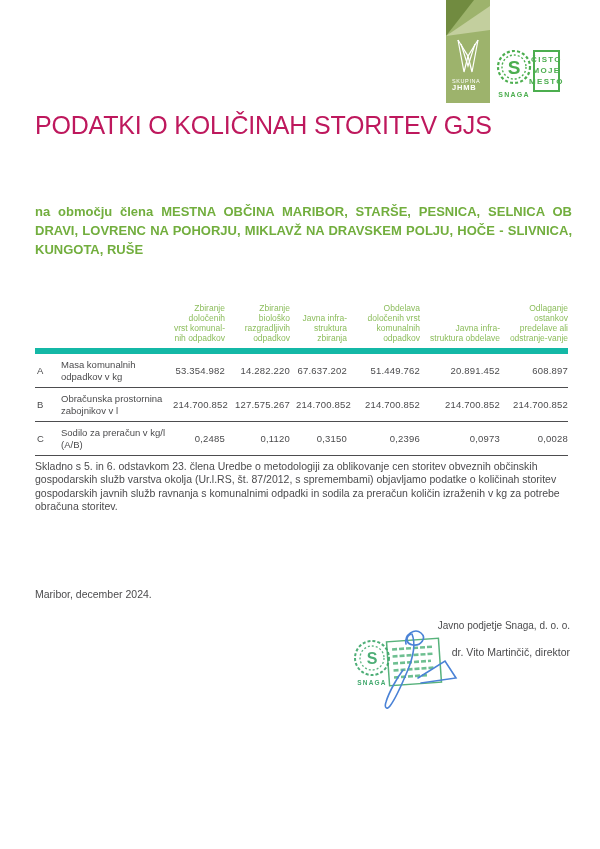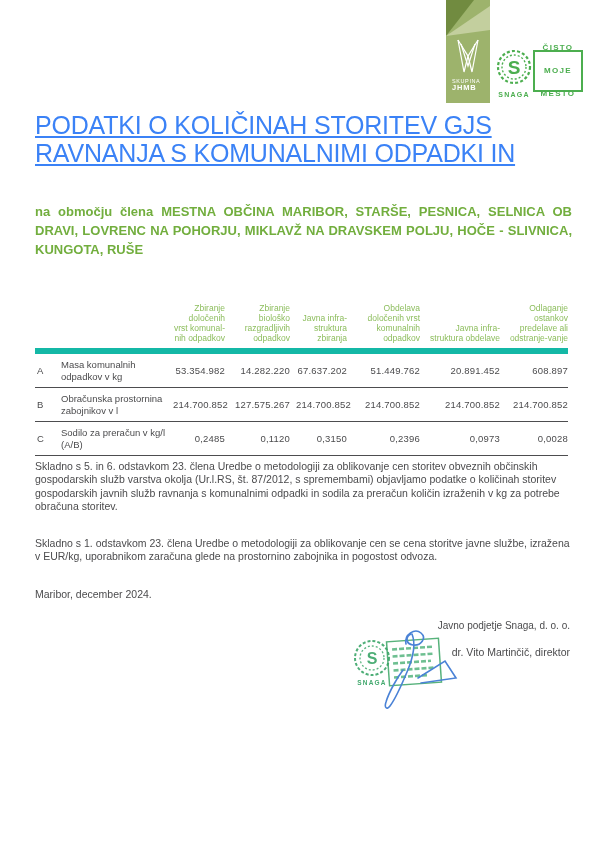--- a/index.html
+++ b/index.html
@@ -13,29 +13,29 @@
   .banner { position:absolute; left:446px; top:0; width:44px; height:103px;border-radius:6px; }
   .banner svg { display:block; }
   .banner-text { position:absolute; left:6px; top:78px; color:#ffffff; line-height:1.15; }
   .banner-text .grp { font-size:5.5px; letter-spacing:.6px; display:block; }
   .banner-text .jhmb { font-size:7.5px; font-weight:bold; letter-spacing:.8px; display:block; }
 
   .logo-snaga { position:absolute; left:494px; top:48px; width:40px; text-align:center; color:#4cae4f; }
   .logo-snaga .sn-label { display:block; font-size:7px; font-weight:bold; letter-spacing:1.2px; margin-top:1px; }
 
   .logo-cisto {
-    position:absolute; left:533px; top:50px; width:50px; height:42px;
+    position:absolute; left:533px; top:50px; width:27px; height:42px;
     border:2px solid #4cae4f; color:#4cae4f; display:flex; flex-direction:column;
-    justify-content:center; align-items:center; gap:13px;
+    justify-content:center; align-items:center; gap:1px;
   }
   .logo-cisto span { font-size:8px; font-weight:bold; letter-spacing:1.3px; line-height:10px; }
 
   
-  .title { position:absolute; left:35px; top:112px; width:542px; color:#3b82f6;
-           font-size:25px; line-height:27.5px; font-weight:400; letter-spacing:-.2px;text-decoration:underline; }
+  .title { position:absolute; left:35px; top:112px; width:542px; color:#be185d;
+           font-size:25px; line-height:27.5px; font-weight:400; letter-spacing:-.2px; }
   .subtitle { position:absolute; left:35px; top:202px; width:537px; color:#72ae3e;
               font-size:13px; font-weight:bold; line-height:19px; text-align:justify; }
 
   
   .tbl-wrap { position:absolute; left:35px; top:287px; width:535px; }
   table { border-collapse:collapse; table-layout:fixed; width:533px; }
   th { font-weight:normal; color:#8cbd5c; font-size:8.5px; line-height:10px;
        text-align:right; vertical-align:bottom; padding:0 0 5px 6px; height:64px;
        border-bottom:6px solid #14b8a6; }
   td { font-size:9.5px; color:#55555
@@ -88,21 +88,20 @@
   </div>
 
   <div class="logo-cisto">
     <span>ČISTO</span>
     <span>MOJE</span>
     <span>MESTO</span>
   </div>
 
   <div class="title">
     <div>PODATKI O KOLIČINAH STORITEV GJS</div>
-    <div>RAVNANJA S KOMUNALNIMI ODPADKI IN</div>
   </div>
 
   <div class="subtitle">
     <span>na območju člena</span>
     <span>MESTNA OBČINA MARIBOR, STARŠE, PESNICA, SELNICA OB DRAVI, LOVRENC NA POHORJU, MIKLAVŽ NA DRAVSKEM POLJU, HOČE - SLIVNICA, KUNGOTA, RUŠE</span>
   </div>
 
   <div class="tbl-wrap">
     <table>
       <colgroup>
@@ -156,21 +155,20 @@
           <td class="c-num">0,3150</td>
           <td class="c-num">0,2396</td>
           <td class="c-num">0,0973</td>
           <td class="c-num">0,0028</td>
         </tr>
       </tbody>
     </table>
   </div>
 
   <div class="para p1">Skladno s 5. in 6. odstavkom 23. člena Uredbe o metodologiji za oblikovanje cen storitev obveznih občinskih gospodarskih služb varstva okolja (Ur.l.RS, št. 87/2012, s spremembami) objavljamo podatke o količinah storitev gospodarskih javnih služb ravnanja s komunalnimi odpadki in sodila za preračun količin izraženih v kg za potrebe obračuna storitev.</div>
-  <div class="para p2">Skladno s 1. odstavkom 23. člena Uredbe o metodologiji za oblikovanje cen se cena storitve javne službe, izražena v EUR/kg, uporabnikom zaračuna glede na prostornino zabojnika in pogostost odvoza.</div>
 
   <div class="place-date">Maribor, december 2024.</div>
 
   <div class="sig-company">Javno podjetje Snaga, d. o. o.</div>
   <div class="sig-name">dr. Vito Martinčič, direktor</div>
 
   <div class="stamp">
     <svg width="118" height="92" viewBox="0 0 118 92">
 
       <circle cx="24" cy="32" r="17" fill="none" stroke="#2fa05f" stroke-width="2" stroke-dasharray="3 2" opacity="0.85"></circle>

